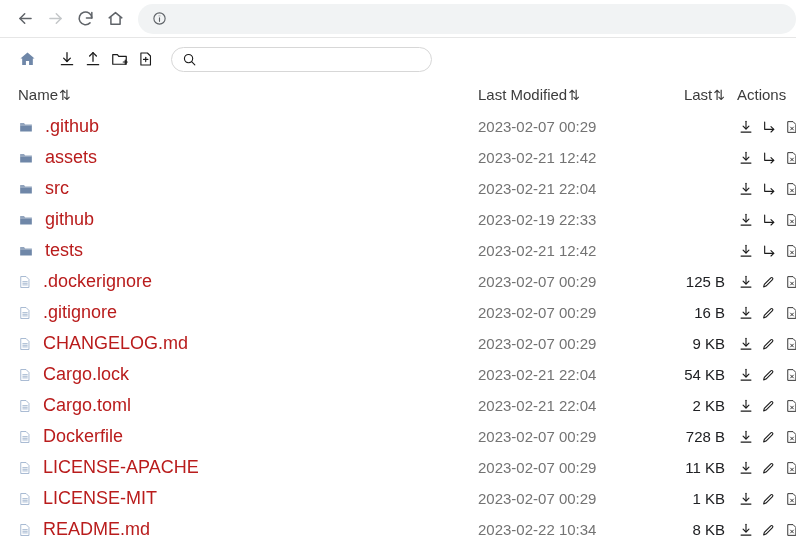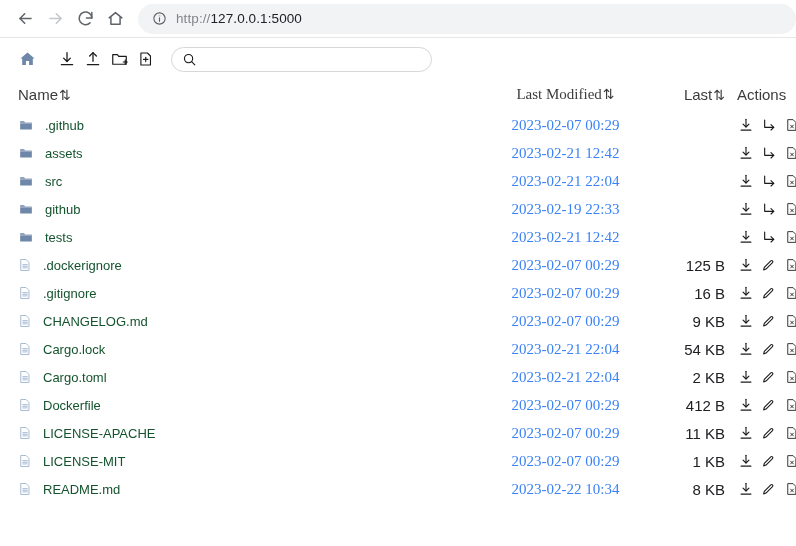--- a/index.html
+++ b/index.html
@@ -91,46 +91,46 @@
 
   th {
     font-weight: normal;
     color: #3c3c3c;
     font-size: 15px;
     text-align: left;
     padding: 6px 0 8px 0;
     white-space: nowrap;
   }
   .col-name   { width: 460px; margin-left: 25px; }
-  .col-mod    { width: 175px; text-align: center; font-family: Liberation Serif, serif; }
+  .col-mod    { width: 175px; text-align: left; }
   .col-size   { width: 72px;  text-align: right; }
   .col-act    { width: 85px;  text-align: left; }
 
   th.col-size { text-align: right; padding-right: 0; }
   th.col-act  { padding-left: 12px; }
 
   .sort-ico { margin-left: 1px; font-size: 14px; color: #3c3c3c; }
 
   td {
     padding: 5px 0 5px 0;
     font-size: 15px;
     color: #202124;
     white-space: nowrap;
     vertical-align: middle;
   }
-  td.col-mod  { color: #3b82f6; }
+  td.col-mod  { color: #737373; }
   td.col-size { text-align: right; color: #202124; padding-right: 0; }
   td.col-act  { padding-left: 12px; }
 
   .name-cell { display: flex; align-items: center; gap: 11px; }
   .entry-icon { flex: 0 0 auto; display: block; }
   .entry-link {
-    color: #14532d;
+    color: #b91c1c;
     text-decoration: none;
-    font-size: 13px;
+    font-size: 18px;
   }
 
   .actions { display: flex; align-items: center; gap: 6px; }
   .act-btn { display: flex; align-items: center; justify-content: center; width: 17px; height: 18px; }
 </style>
 </head>
 <body>
 
 <div id="browser-chrome">
   <div class="nav-btn">
@@ -157,21 +157,20 @@
         <path d="M6.2 10.6V19.4h11.6v-8.8"></path>
     </svg>
   </div>
 
   <div id="url-bar">
     <svg id="info-icon" width="15" height="15" viewBox="0 0 24 24" fill="none" stroke="#5f6368" stroke-width="1.8">
       <circle cx="12" cy="12" r="9"></circle>
         <line x1="12" y1="11" x2="12" y2="16.5" stroke-linecap="round"></line>
         <circle cx="12" cy="7.8" r="0.2" stroke-width="2.2"></circle>
     </svg>
-    <span id="url-text"><span class="scheme">http://</span><span class="host">127.0.0.1:5000</span></span>
   </div>
 </div>
 
 <div id="app-toolbar">
   <div class="tool-icon" id="home-icon-btn">
     <svg width="19" height="18" viewBox="0 0 24 24">
       <path d="M12 3.2 2.6 11.4h2.3V20h5.0v-5.3h4.2V20h5.0v-8.6h2.3z" fill="#6f87a8"></path>
     </svg>
   </div>
   <div class="tool-icon">
@@ -604,21 +603,21 @@
               <svg width="14" height="16" viewBox="0 0 24 24" fill="none" stroke="#9bb0cc" stroke-width="1.5" stroke-linejoin="round" stroke-linecap="round" class="entry-icon">
                 <path d="M5.4 2.6h8.4L18.8 7.6V21.4H5.4z"></path>
                 <line x1="8.3" y1="11.4" x2="15.9" y2="11.4"></line>
                 <line x1="8.3" y1="14.2" x2="15.9" y2="14.2"></line>
                 <line x1="8.3" y1="17" x2="15.9" y2="17"></line>
               </svg>
               <a class="entry-link" href="#">Dockerfile</a>
             </div>
           </td>
           <td class="col-mod">2023-02-07 00:29</td>
-          <td class="col-size">412 B</td>
+          <td class="col-size">728 B</td>
           <td class="col-act">
             <div class="actions">
               <span class="act-btn">
                 <svg width="16" height="16" viewBox="0 0 24 24" fill="none" stroke="#1b1b1b" stroke-width="1.7" stroke-linecap="round" stroke-linejoin="round">
                   <line x1="12" y1="3.5" x2="12" y2="14.8"></line>
                   <polyline points="7.6,10.6 12,15 16.4,10.6"></polyline>
                   <line x1="4.6" y1="19.6" x2="19.4" y2="19.6"></line>
                 </svg>
               </span>
               <span class="act-btn">

